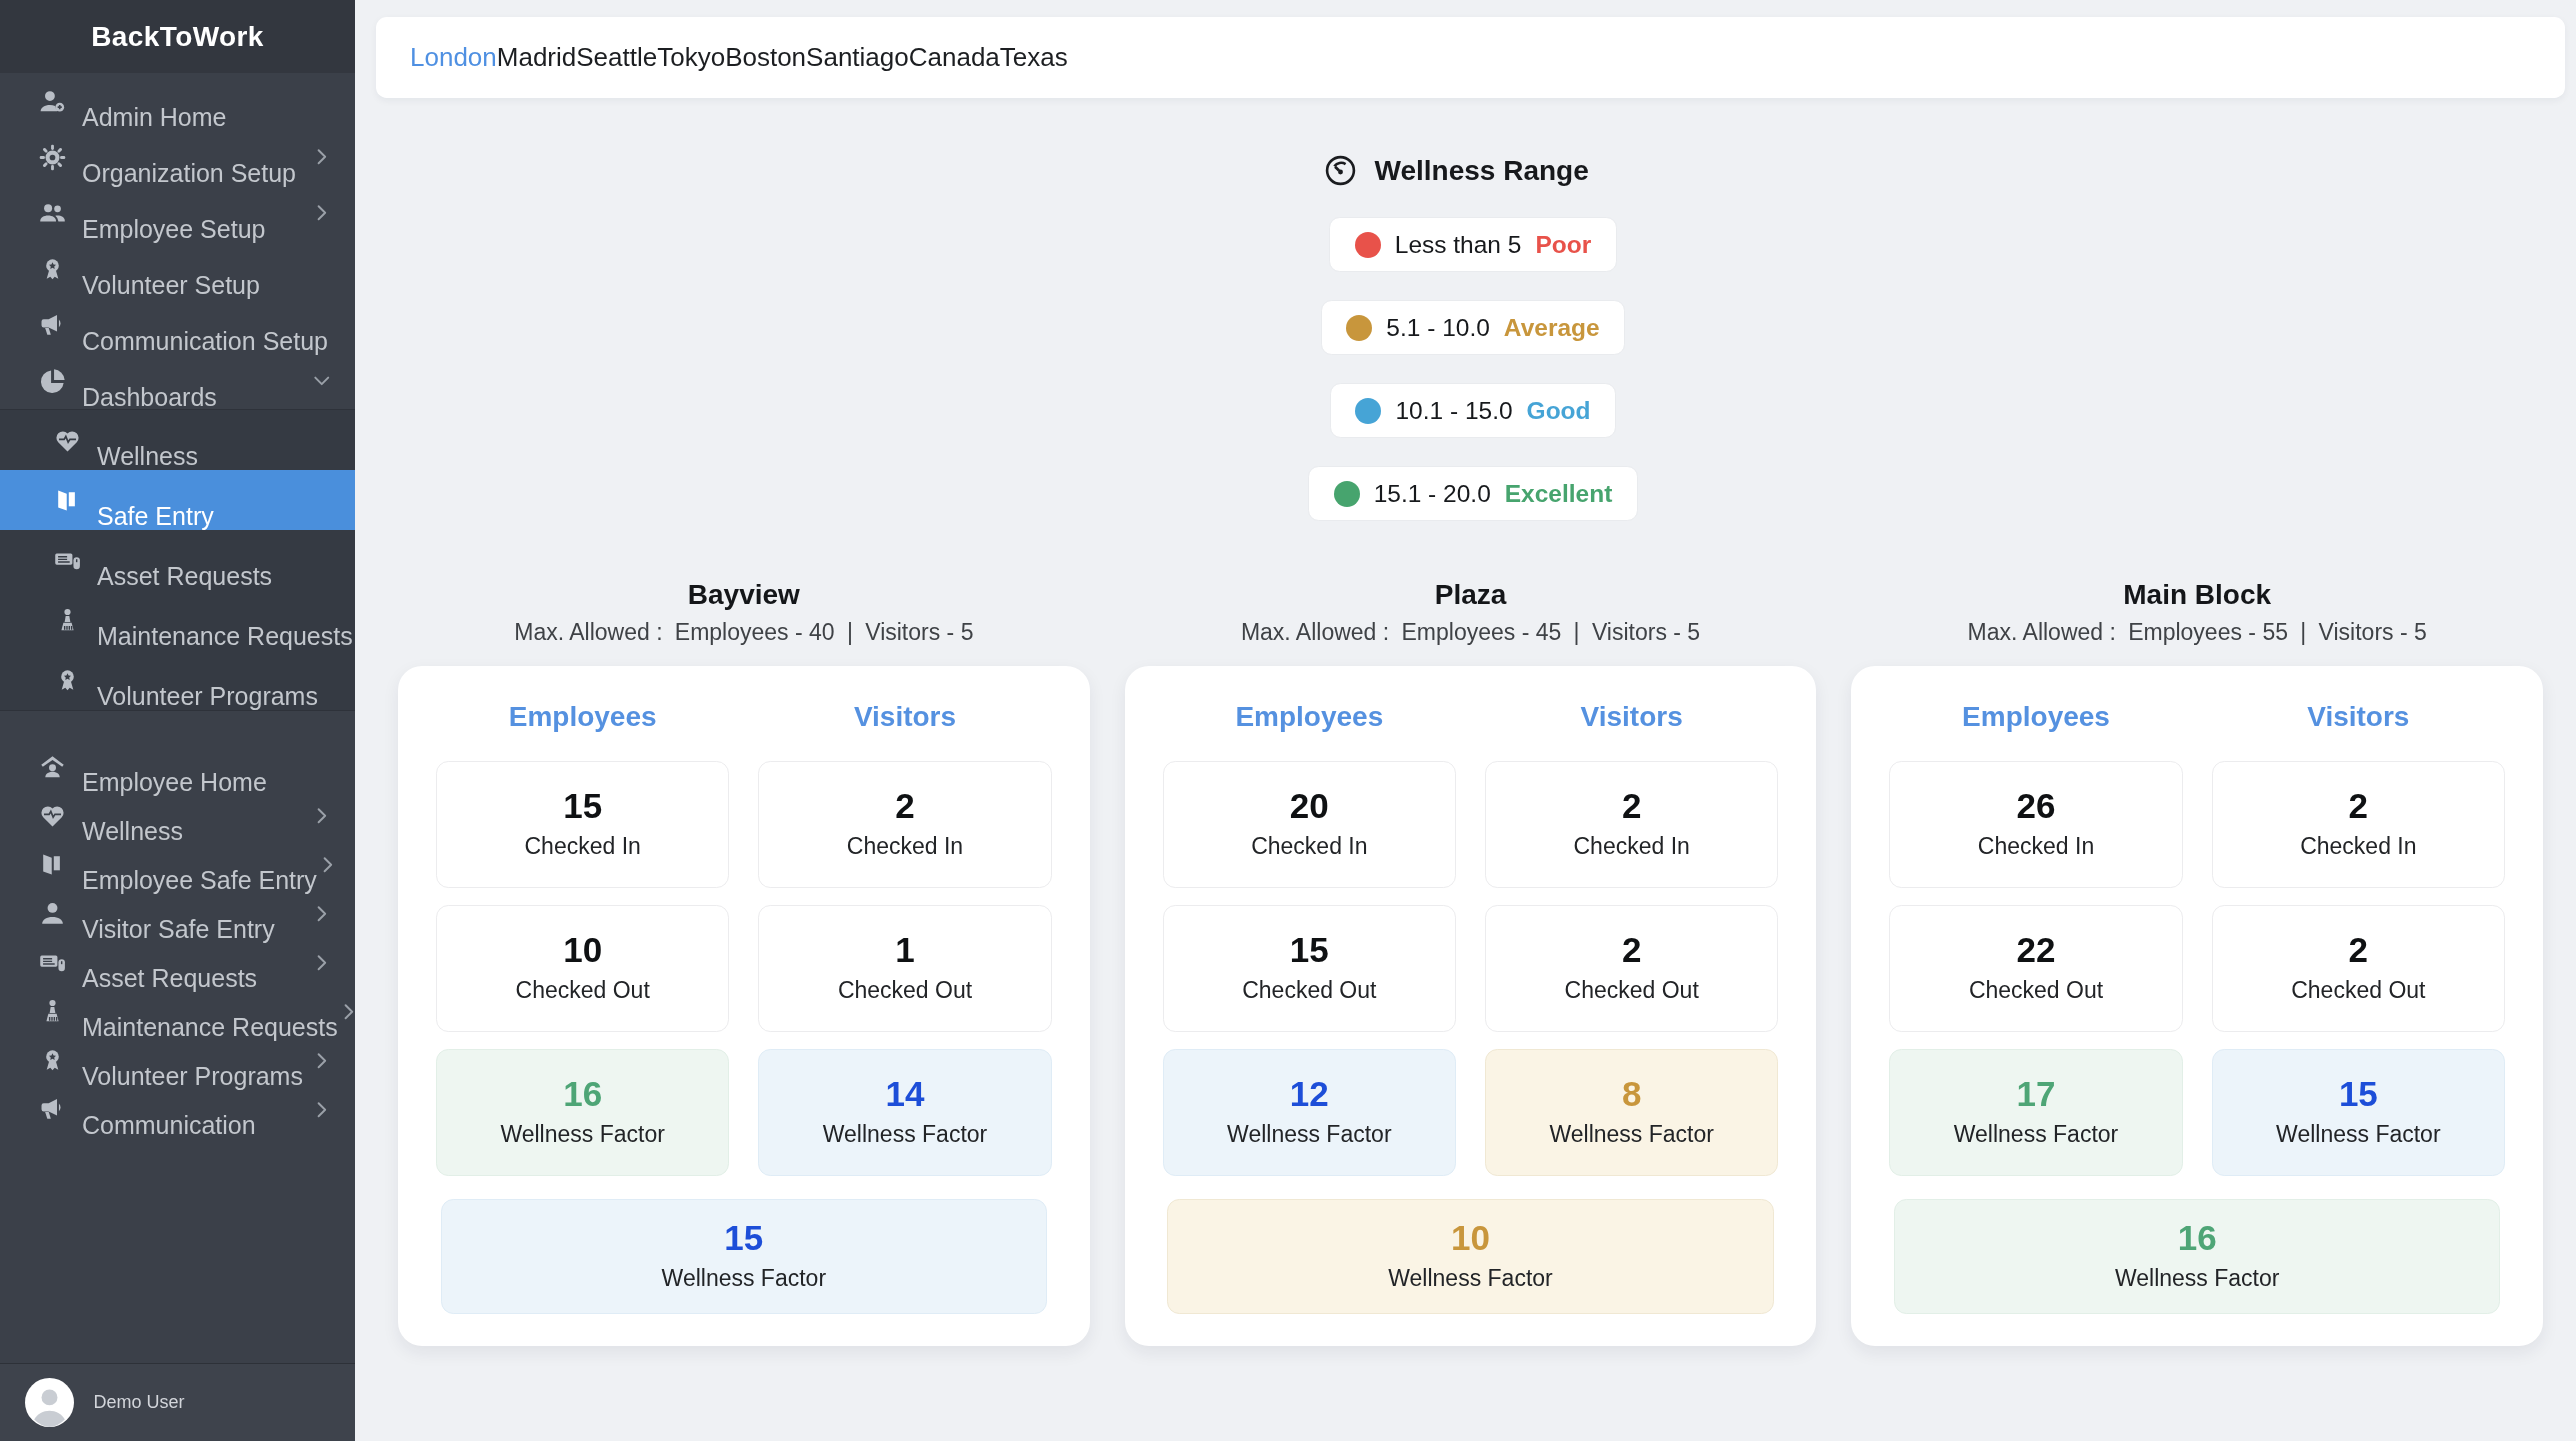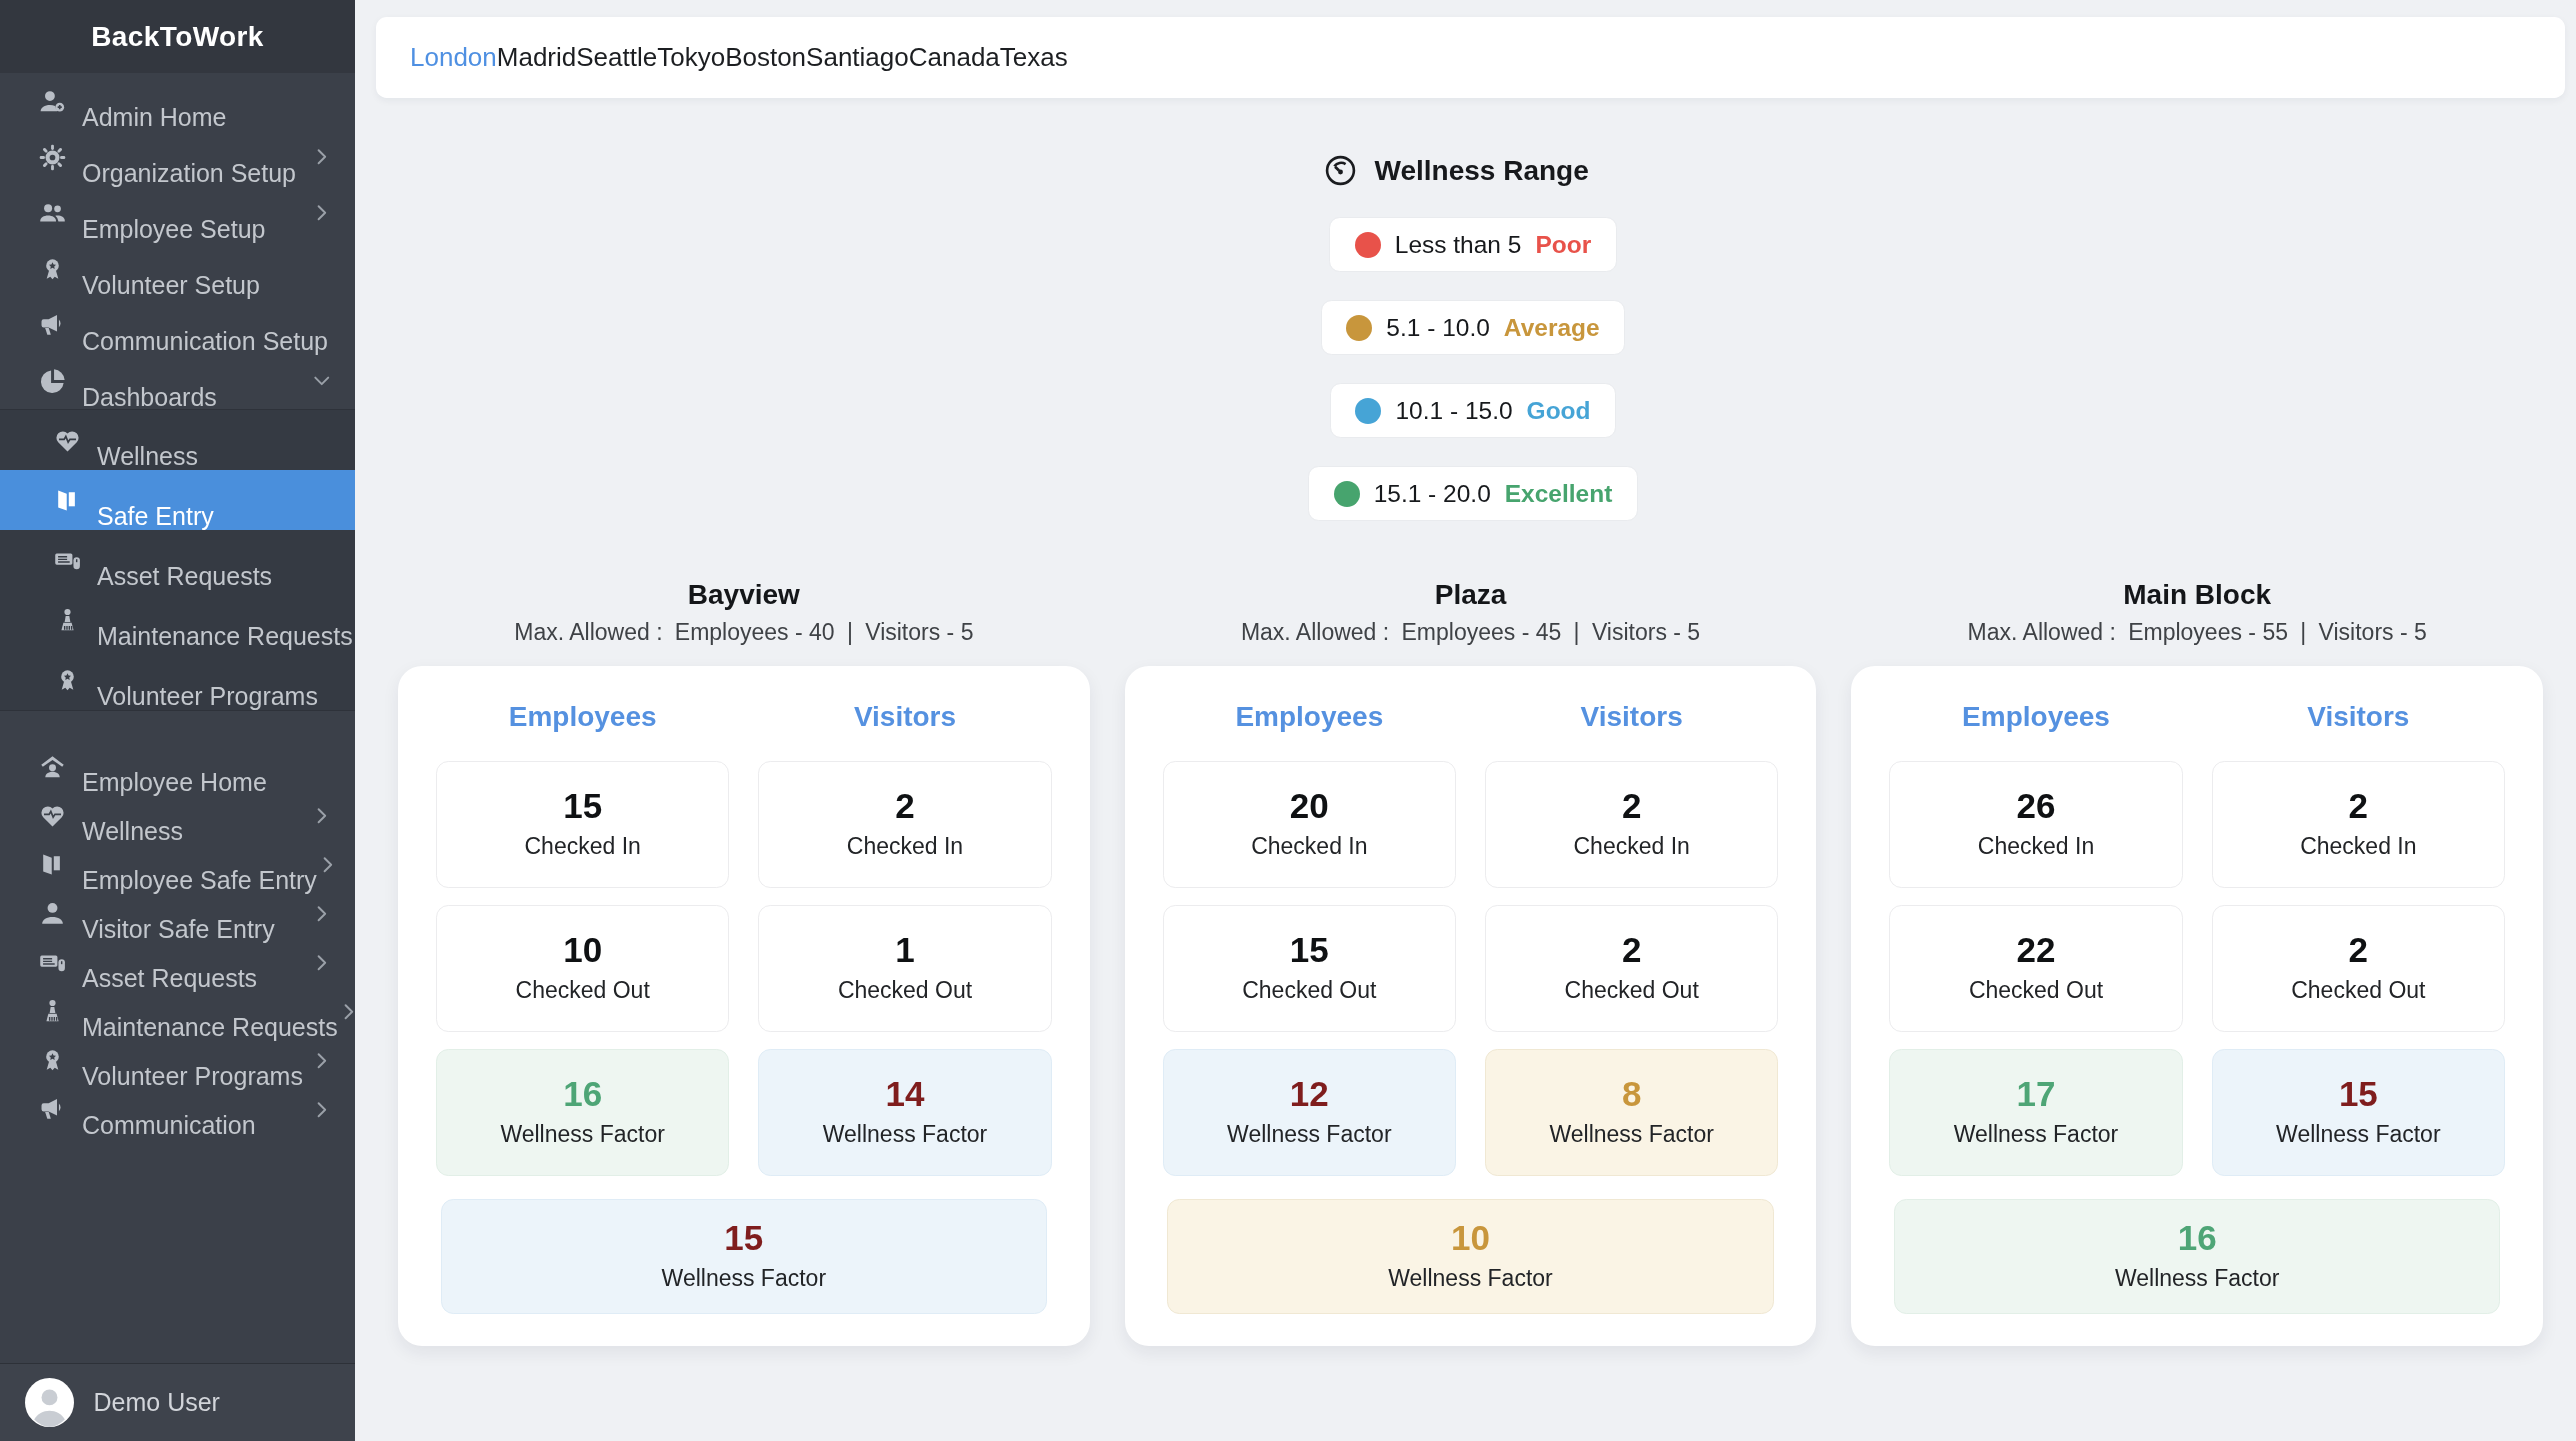--- a/index.html
+++ b/index.html
@@ -32,21 +32,21 @@
   .submenu .nav-item { height:60px; padding-left:52px; }
   .nav-item.active { background:#4a8fdc; color:#ffffff; --cut:#4a8fdc; }
   .nav-item.active .ic { color:#ffffff; }
   .nav-sec { padding-top:31px; }
   .nav-sec .nav-item { height:49px; }
   .sb-footer {
     margin-top:auto; height:78px; flex:none; background:#3e434c;
     border-top:1.5px solid #2d3138; display:flex; align-items:center; padding:0 24.5px; gap:20px;
   }
   .avatar { width:49px; height:49px; flex:none; }
-  .user-name { font-size:25px; color:#d2d5da; }
+  .user-name { font-size:18px; color:#d2d5da; }
 
   
   .main { flex:1; display:flex; flex-direction:column; min-width:0; }
 
   .tabbar {
     margin:17px 11.5px 0 21px; height:81px; flex:none;
     background:#ffffff; border-radius:10.7px;
     display:flex; align-items:center; padding:0 34px; 
     box-shadow:0 2.3px 7.7px rgba(25,35,50,.05);
   }
@@ -82,21 +82,21 @@
   .grid { display:grid; grid-template-columns:1fr 1fr; gap:17px 29px; }
   .tile {
     height:127px; border:1.5px solid #ececee; border-radius:12.3px; background:#ffffff;
     display:flex; flex-direction:column; align-items:center; justify-content:center;
   }
   .tile-num { font-size:35px; font-weight:700; color:#0f1113; line-height:1.05; }
   .tile-label { font-size:23px; color:#222427; margin-top:7.7px; }
   .tile.excellent { background:#eef6f1; border-color:#e2efe7; }
   .tile.excellent .tile-num { color:#4ea576; }
   .tile.good { background:#ecf4fa; border-color:#dfecf6; }
-  .tile.good .tile-num { color:#7f1d1d; }
+  .tile.good .tile-num { color:#1d4ed8; }
   .tile.average { background:#faf4e5; border-color:#f0e8d3; }
   .tile.average .tile-num { color:#c8963c; }
   .tile.overall { margin:23px 4.6px 0; height:115px; }
 </style>
 </head>
 <body>
 
 <svg width="0" height="0" style="position:absolute" aria-hidden="true">
   <symbol id="i-person-add" viewBox="0 0 24 24">
     <path d="M10 11.6a3.8 3.8 0 1 0-3.8-3.8A3.8 3.8 0 0 0 10 11.6zM2.8 19.6c0-3 3.2-4.9 7.2-4.9 1.5 0 2.9.3 4 .8a4.9 4.9 0 0 0 1.6 3.3l.1.8z"></path>

